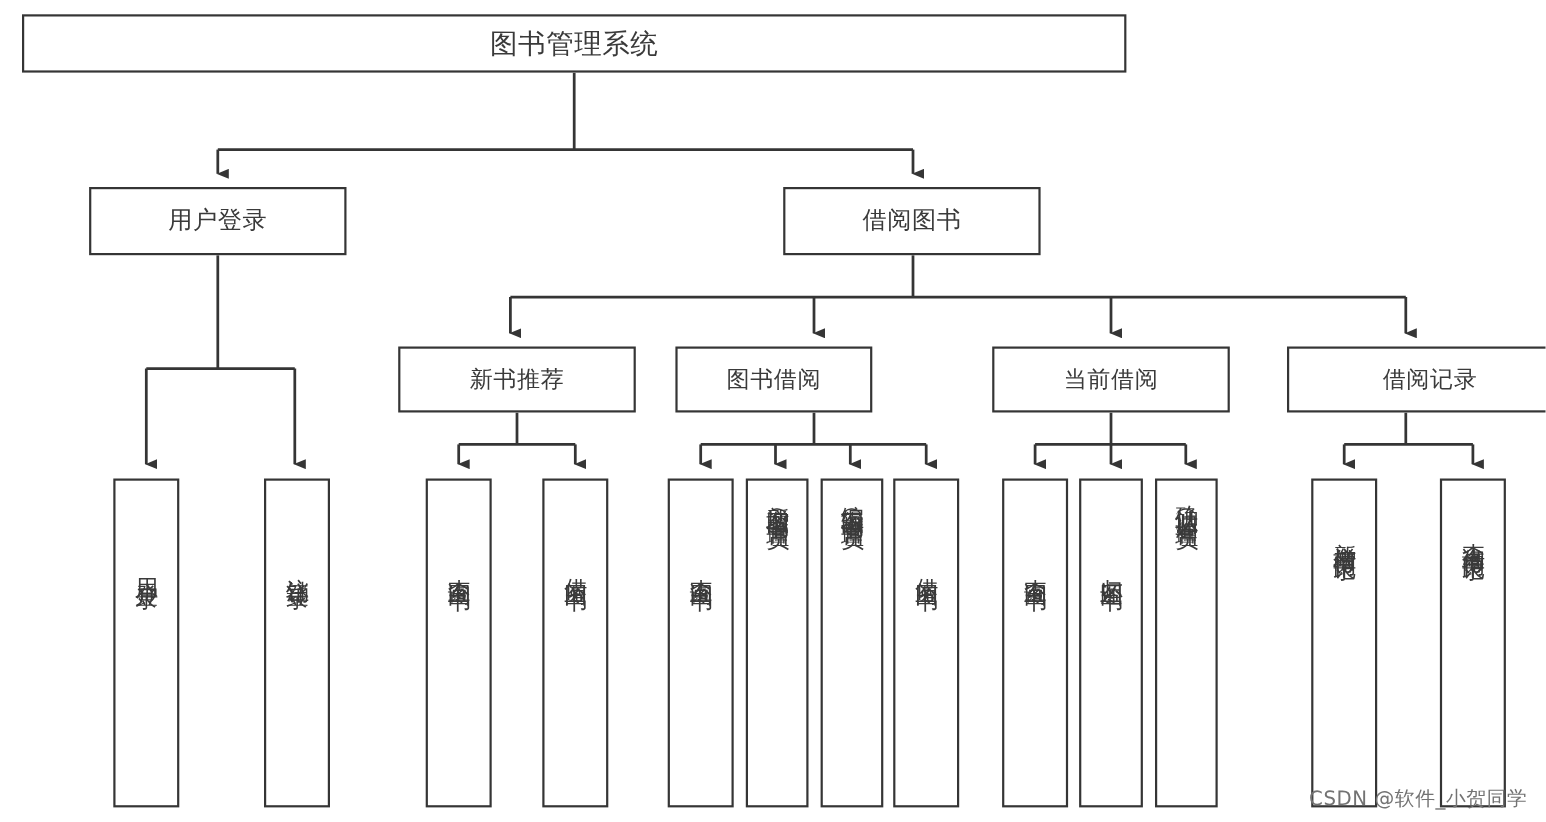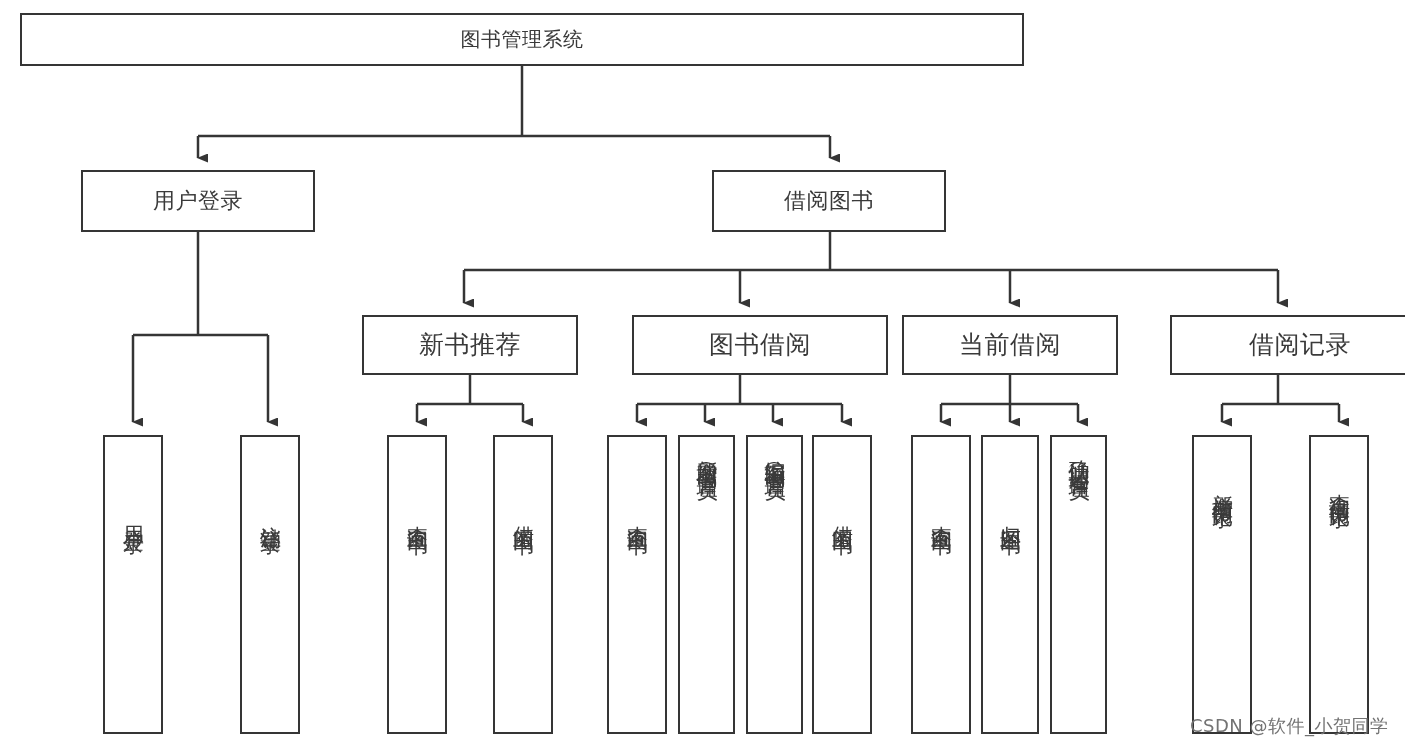--- a/index.html
+++ b/index.html
@@ -37,23 +37,23 @@
     justify-content: center;
     z-index: 2;
   }
   .node .label {
     color: #3a3a3a;
     text-align: center;
     line-height: 1.18;
     letter-spacing: 0.5px;
     white-space: pre;
   }
-  .node.root .label { font-size: 20px; }
+  .node.root .label { font-size: 25px; }
   .node.mid .label  { font-size: 22px; }
-  .node.sub .label  { font-size: 25px; }
+  .node.sub .label  { font-size: 21px; }
 
   
   .node.leaf {
     align-items: flex-start;
     justify-content: center;
     padding-top: 0;
   }
   .node.leaf .label {
     writing-mode: vertical-rl;
     text-orientation: upright;
@@ -135,21 +135,21 @@
   <div class="node mid" style="left:81px; top:170px; width:234px; height:62px;">
     <span class="label">用户登录</span>
   </div>
   <div class="node mid" style="left:712px; top:170px; width:234px; height:62px;">
     <span class="label">借阅图书</span>
   </div>
 
   <div class="node sub" style="left:362px; top:315px; width:216px; height:60px;">
     <span class="label">新书推荐</span>
   </div>
-  <div class="node sub" style="left:632px; top:315px; width:256px; height:60px;">
+  <div class="node sub" style="left:614px; top:315px; width:179px; height:60px;">
     <span class="label">图书借阅</span>
   </div>
   <div class="node sub" style="left:902px; top:315px; width:216px; height:60px;">
     <span class="label">当前借阅</span>
   </div>
   <div class="node sub" style="left:1170px; top:315px; width:260px; height:60px;">
     <span class="label">借阅记录</span>
   </div>
 
   <div class="node leaf" style="left:103px; top:435px; width:60px; height:299px;">

